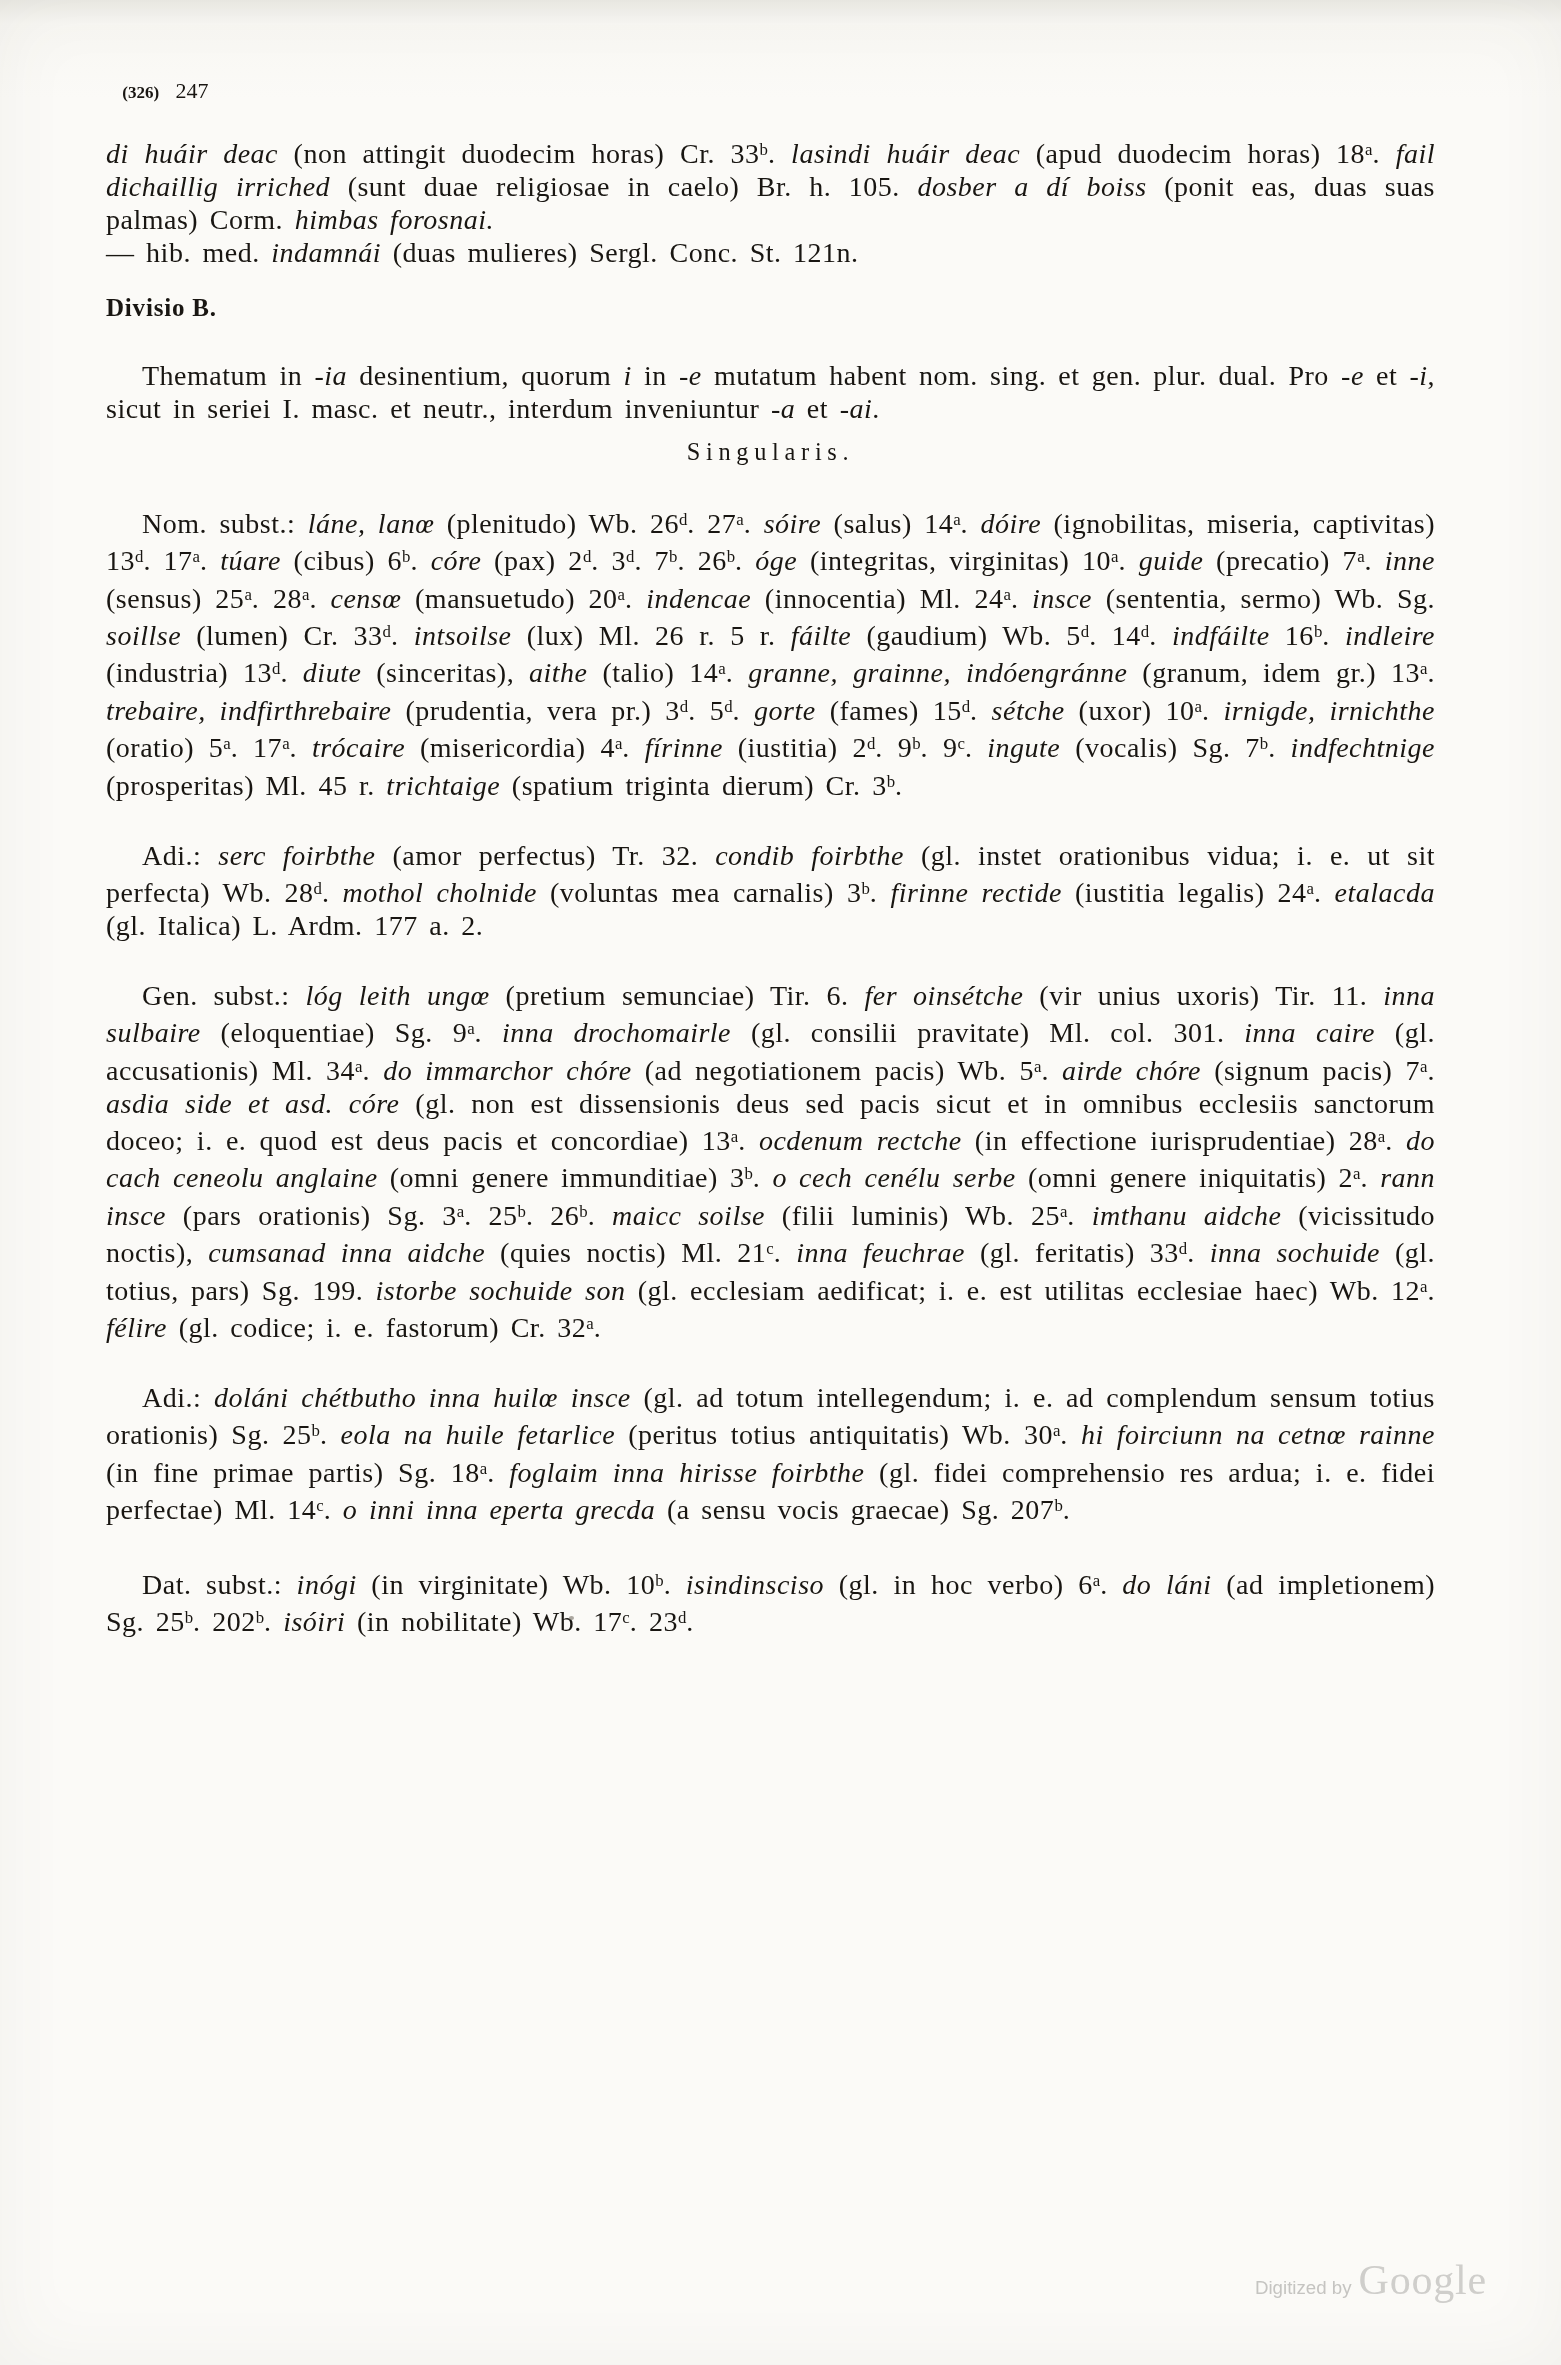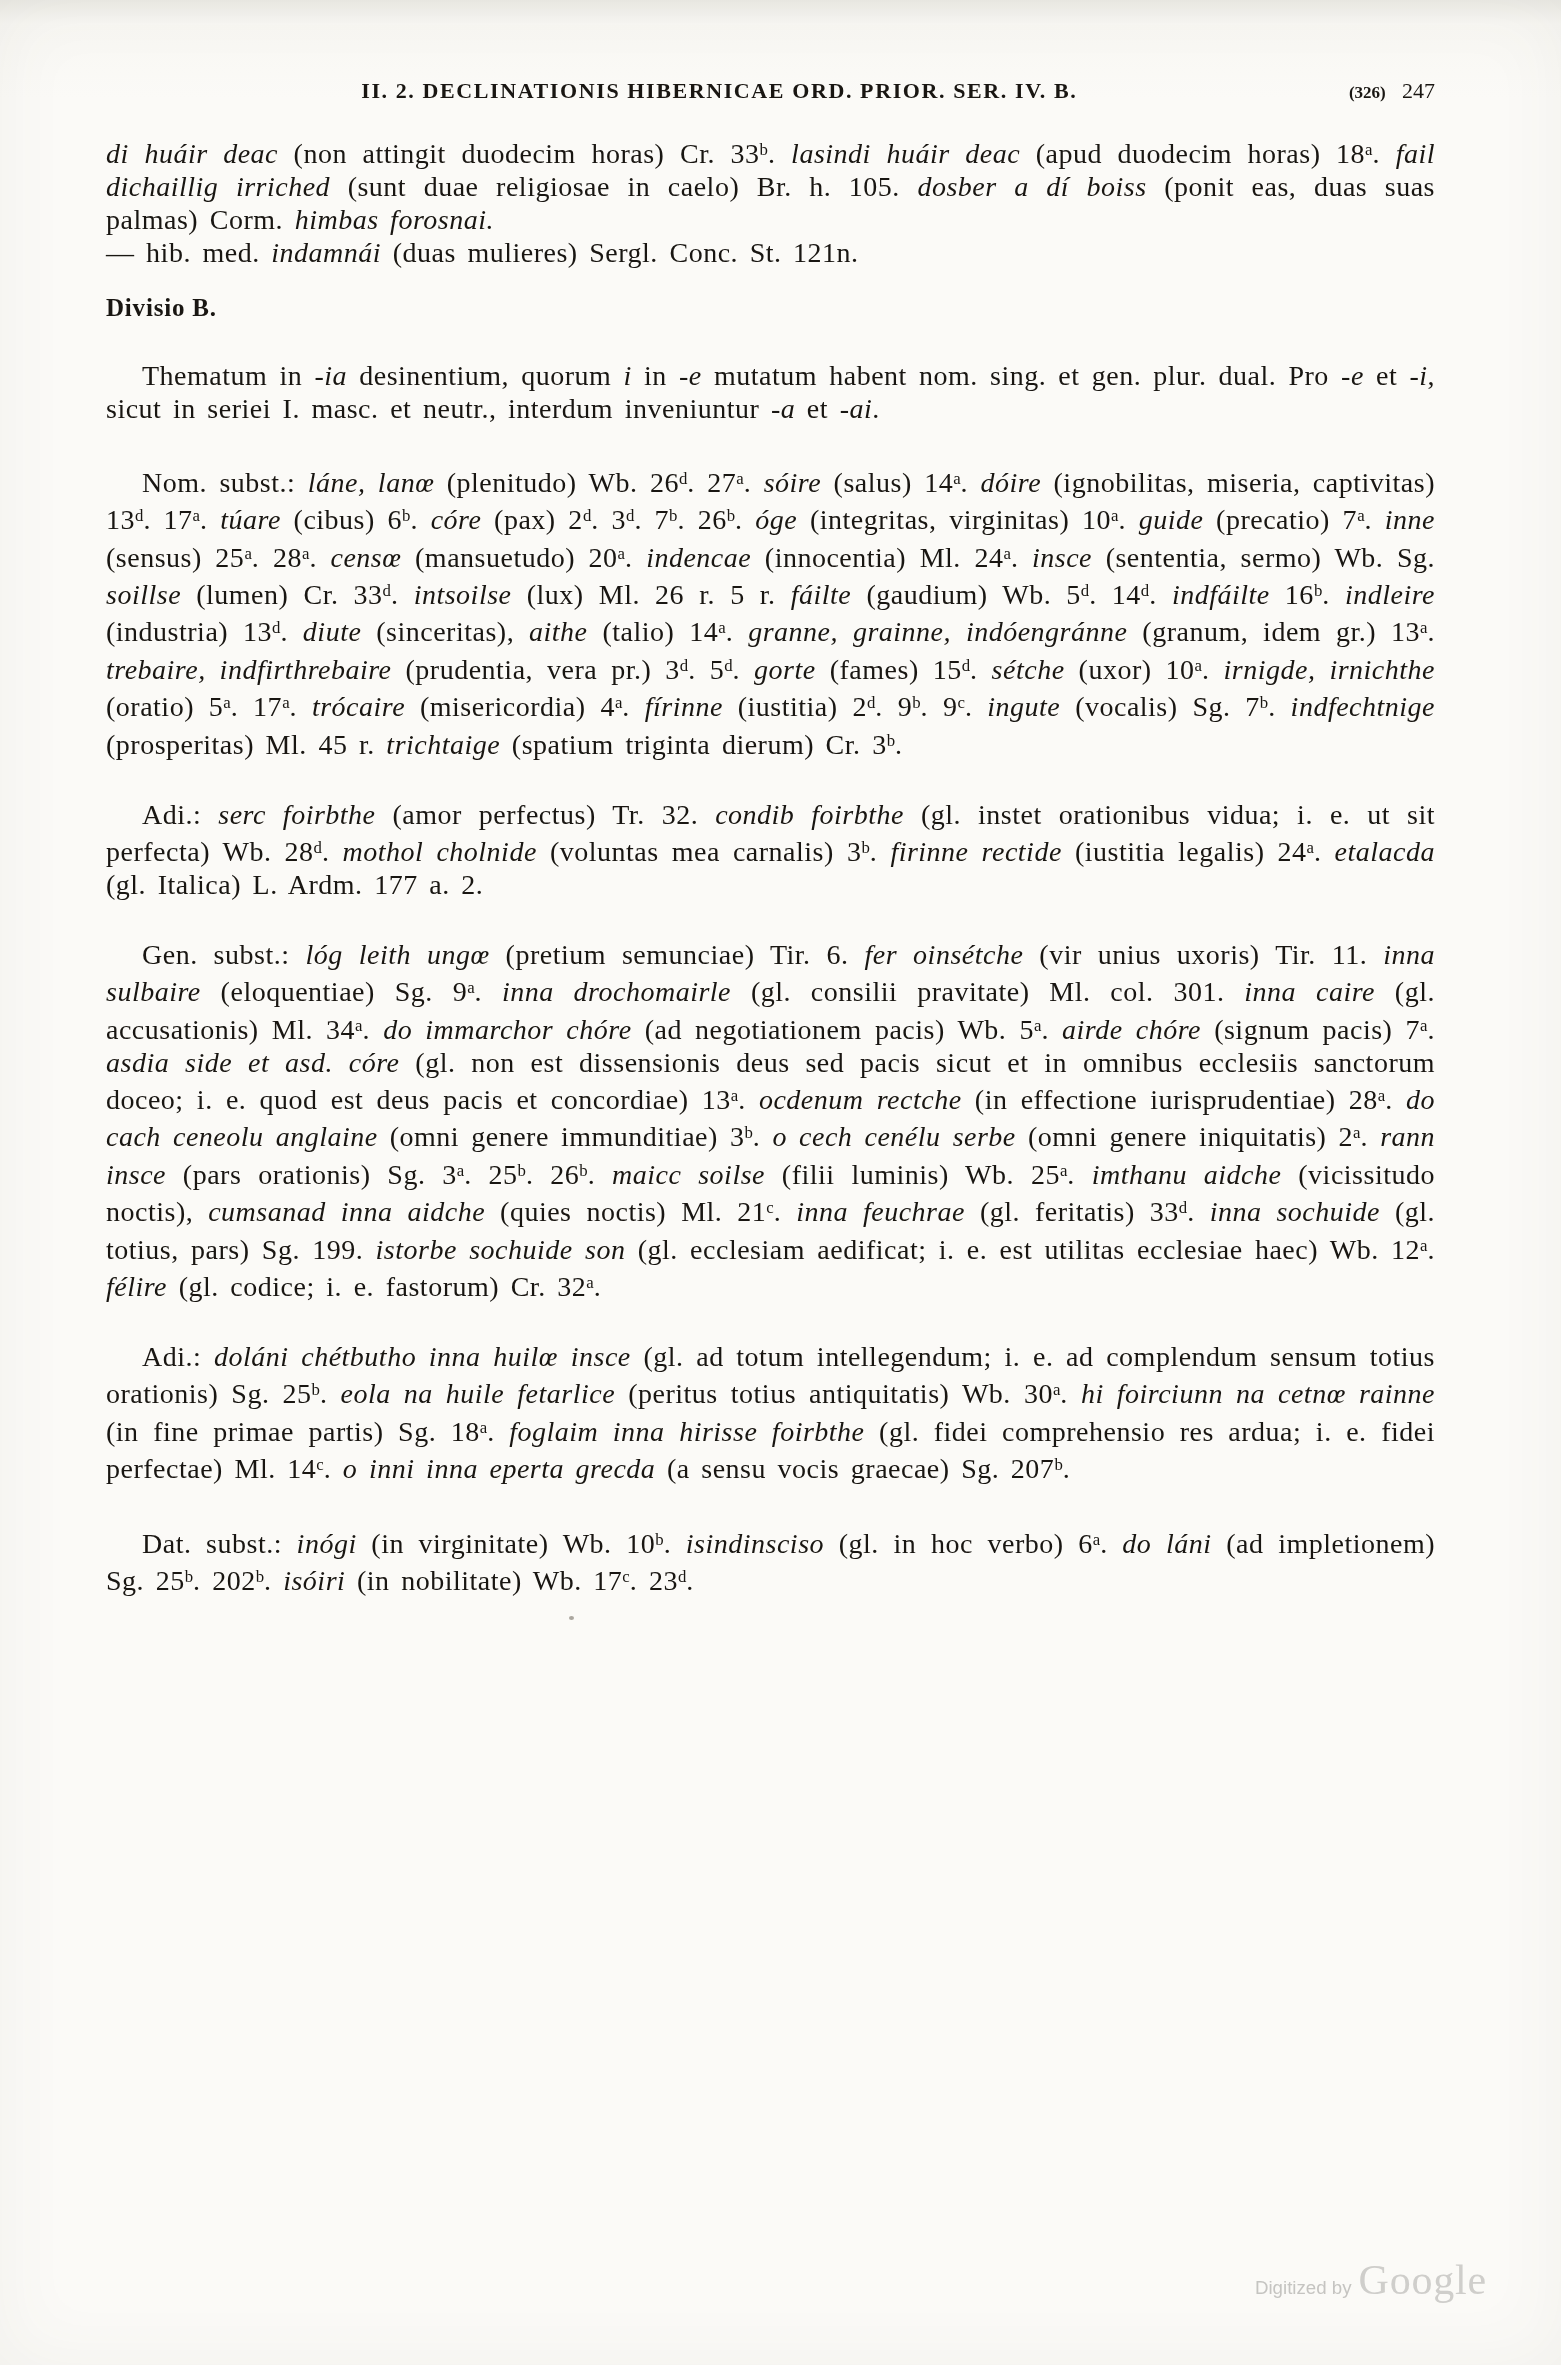--- a/index.html
+++ b/index.html
@@ -49,35 +49,35 @@
   .watermark { position: absolute; right: 75px; bottom: 62px; display: flex; align-items: baseline; gap: 7px; }
   .wm-prefix { font-family: "Liberation Sans", "DejaVu Sans", sans-serif; font-size: 18.7px; color: #c5c4c1; }
   .wm-logo { font-size: 42px; color: #cfcecb; letter-spacing: 0.8px; }
 </style>
 </head>
 <body>
 
 <div class="page">
 
   <header class="running-head">
-    <div class="rh-title">II. 2. DECLINATIONIS HIBERNICAE ORD. PRIOR. SER. IV. B.</div>
     <div class="rh-right">
       <span class="rh-ref">(326)</span>
       <span class="rh-page">247</span>
     </div>
   </header>
 
   <main class="text-block">
 
     <p><span class="it">di huáir deac</span><span> (non attingit duodecim horas) Cr. 33</span><span class="sup">b</span><span>. </span><span class="it">lasindi huáir deac</span><span> (apud duodecim horas) 18</span><span class="sup">a</span><span>. </span><span class="it">fail dichaillig irriched</span><span> (sunt duae religiosae in caelo) Br. h. 105. </span><span class="it">dosber a dí boiss</span><span> (ponit eas, duas suas palmas) Corm. </span><span class="it">himbas forosnai.</span><br><span>— hib. med. </span><span class="it">indamnái</span><span> (duas mulieres) Sergl. Conc. St. 121n.</span></p>
 
     <h2 class="divisio">Divisio B.</h2>
 
     <p class="indent"><span>Thematum in </span><span class="it">-ia</span><span> desinentium, quorum </span><span class="it">i</span><span> in </span><span class="it">-e</span><span> mutatum habent nom. sing. et gen. plur. dual. Pro </span><span class="it">-e</span><span> et </span><span class="it">-i</span><span>, sicut in seriei I. masc. et neutr., interdum inveniuntur </span><span class="it">-a</span><span> et </span><span class="it">-ai</span><span>.</span></p>
 
+    <h3 class="singularis">Singularis.</h3>
 
     <p class="indent"><span>Nom. subst.: </span><span class="it">láne, lanœ</span><span> (plenitudo) Wb. 26</span><span class="sup">d</span><span>. 27</span><span class="sup">a</span><span>. </span><span class="it">sóire</span><span> (salus) 14</span><span class="sup">a</span><span>. </span><span class="it">dóire</span><span> (ignobilitas, miseria, captivitas) 13</span><span class="sup">d</span><span>. 17</span><span class="sup">a</span><span>. </span><span class="it">túare</span><span> (cibus) 6</span><span class="sup">b</span><span>. </span><span class="it">córe</span><span> (pax) 2</span><span class="sup">d</span><span>. 3</span><span class="sup">d</span><span>. 7</span><span class="sup">b</span><span>. 26</span><span class="sup">b</span><span>. </span><span class="it">óge</span><span> (integritas, virginitas) 10</span><span class="sup">a</span><span>. </span><span class="it">guide</span><span> (precatio) 7</span><span class="sup">a</span><span>. </span><span class="it">inne</span><span> (sensus) 25</span><span class="sup">a</span><span>. 28</span><span class="sup">a</span><span>. </span><span class="it">censœ</span><span> (mansuetudo) 20</span><span class="sup">a</span><span>. </span><span class="it">indencae</span><span> (innocentia) Ml. 24</span><span class="sup">a</span><span>. </span><span class="it">insce</span><span> (sententia, sermo) Wb. Sg. </span><span class="it">soillse</span><span> (lumen) Cr. 33</span><span class="sup">d</span><span>. </span><span class="it">intsoilse</span><span> (lux) Ml. 26 r. 5 r. </span><span class="it">fáilte</span><span> (gaudium) Wb. 5</span><span class="sup">d</span><span>. 14</span><span class="sup">d</span><span>. </span><span class="it">indfáilte</span><span> 16</span><span class="sup">b</span><span>. </span><span class="it">indleire</span><span> (industria) 13</span><span class="sup">d</span><span>. </span><span class="it">diute</span><span> (sinceritas), </span><span class="it">aithe</span><span> (talio) 14</span><span class="sup">a</span><span>. </span><span class="it">granne, grainne, indóengránne</span><span> (granum, idem gr.) 13</span><span class="sup">a</span><span>. </span><span class="it">trebaire, indfirthrebaire</span><span> (prudentia, vera pr.) 3</span><span class="sup">d</span><span>. 5</span><span class="sup">d</span><span>. </span><span class="it">gorte</span><span> (fames) 15</span><span class="sup">d</span><span>. </span><span class="it">sétche</span><span> (uxor) 10</span><span class="sup">a</span><span>. </span><span class="it">irnigde, irnichthe</span><span> (oratio) 5</span><span class="sup">a</span><span>. 17</span><span class="sup">a</span><span>. </span><span class="it">trócaire</span><span> (misericordia) 4</span><span class="sup">a</span><span>. </span><span class="it">fírinne</span><span> (iustitia) 2</span><span class="sup">d</span><span>. 9</span><span class="sup">b</span><span>. 9</span><span class="sup">c</span><span>. </span><span class="it">ingute</span><span> (vocalis) Sg. 7</span><span class="sup">b</span><span>. </span><span class="it">indfechtnige</span><span> (prosperitas) Ml. 45 r. </span><span class="it">trichtaige</span><span> (spatium triginta dierum) Cr. 3</span><span class="sup">b</span><span>.</span></p>
 
     <p class="indent"><span>Adi.: </span><span class="it">serc foirbthe</span><span> (amor perfectus) Tr. 32. </span><span class="it">condib foirbthe</span><span> (gl. instet orationibus vidua; i. e. ut sit perfecta) Wb. 28</span><span class="sup">d</span><span>. </span><span class="it">mothol cholnide</span><span> (voluntas mea carnalis) 3</span><span class="sup">b</span><span>. </span><span class="it">firinne rectide</span><span> (iustitia legalis) 24</span><span class="sup">a</span><span>. </span><span class="it">etalacda</span><span> (gl. Italica) L. Ardm. 177 a. 2.</span></p>
 
     <p class="indent"><span>Gen. subst.: </span><span class="it">lóg leith ungœ</span><span> (pretium semunciae) Tir. 6. </span><span class="it">fer oinsétche</span><span> (vir unius uxoris) Tir. 11. </span><span class="it">inna sulbaire</span><span> (eloquentiae) Sg. 9</span><span class="sup">a</span><span>. </span><span class="it">inna drochomairle</span><span> (gl. consilii pravitate) Ml. col. 301. </span><span class="it">inna caire</span><span> (gl. accusationis) Ml. 34</span><span class="sup">a</span><span>. </span><span class="it">do immarchor chóre</span><span> (ad negotiationem pacis) Wb. 5</span><span class="sup">a</span><span>. </span><span class="it">airde chóre</span><span> (signum pacis) 7</span><span class="sup">a</span><span>. </span><span class="it">asdia side et asd. córe</span><span> (gl. non est dissensionis deus sed pacis sicut et in omnibus ecclesiis sanctorum doceo; i. e. quod est deus pacis et concordiae) 13</span><span class="sup">a</span><span>. </span><span class="it">ocdenum rectche</span><span> (in effectione iurisprudentiae) 28</span><span class="sup">a</span><span>. </span><span class="it">do cach ceneolu anglaine</span><span> (omni genere immunditiae) 3</span><span class="sup">b</span><span>. </span><span class="it">o cech cenélu serbe</span><span> (omni genere iniquitatis) 2</span><span class="sup">a</span><span>. </span><span class="it">rann insce</span><span> (pars orationis) Sg. 3</span><span class="sup">a</span><span>. 25</span><span class="sup">b</span><span>. 26</span><span class="sup">b</span><span>. </span><span class="it">maicc soilse</span><span> (filii luminis) Wb. 25</span><span class="sup">a</span><span>. </span><span class="it">imthanu aidche</span><span> (vicissitudo noctis), </span><span class="it">cumsanad inna aidche</span><span> (quies noctis) Ml. 21</span><span class="sup">c</span><span>. </span><span class="it">inna feuchrae</span><span> (gl. feritatis) 33</span><span class="sup">d</span><span>. </span><span class="it">inna sochuide</span><span> (gl. totius, pars) Sg. 199. </span><span class="it">istorbe sochuide son</span><span> (gl. ecclesiam aedificat; i. e. est utilitas ecclesiae haec) Wb. 12</span><span class="sup">a</span><span>. </span><span class="it">félire</span><span> (gl. codice; i. e. fastorum) Cr. 32</span><span class="sup">a</span><span>.</span></p>
 
     <p class="indent"><span>Adi.: </span><span class="it">doláni chétbutho inna huilœ insce</span><span> (gl. ad totum intellegendum; i. e. ad complendum sensum totius orationis) Sg. 25</span><span class="sup">b</span><span>. </span><span class="it">eola na huile fetarlice</span><span> (peritus totius antiquitatis) Wb. 30</span><span class="sup">a</span><span>. </span><span class="it">hi foirciunn na cetnœ rainne</span><span> (in fine primae partis) Sg. 18</span><span class="sup">a</span><span>. </span><span class="it">foglaim inna hirisse foirbthe</span><span> (gl. fidei comprehensio res ardua; i. e. fidei perfectae) Ml. 14</span><span class="sup">c</span><span>. </span><span class="it">o inni inna eperta grecda</span><span> (a sensu vocis graecae) Sg. 207</span><span class="sup">b</span><span>.</span></p>
 
     <p class="indent"><span>Dat. subst.: </span><span class="it">inógi</span><span> (in virginitate) Wb. 10</span><span class="sup">b</span><span>. </span><span class="it">isindinsciso</span><span> (gl. in hoc verbo) 6</span><span class="sup">a</span><span>. </span><span class="it">do láni</span><span> (ad impletionem) Sg. 25</span><span class="sup">b</span><span>. 202</span><span class="sup">b</span><span>. </span><span class="it">isóiri</span><span> (in nobilitate) Wb. 17</span><span class="sup">c</span><span>. 23</span><span class="sup">d</span><span>.</span></p>

